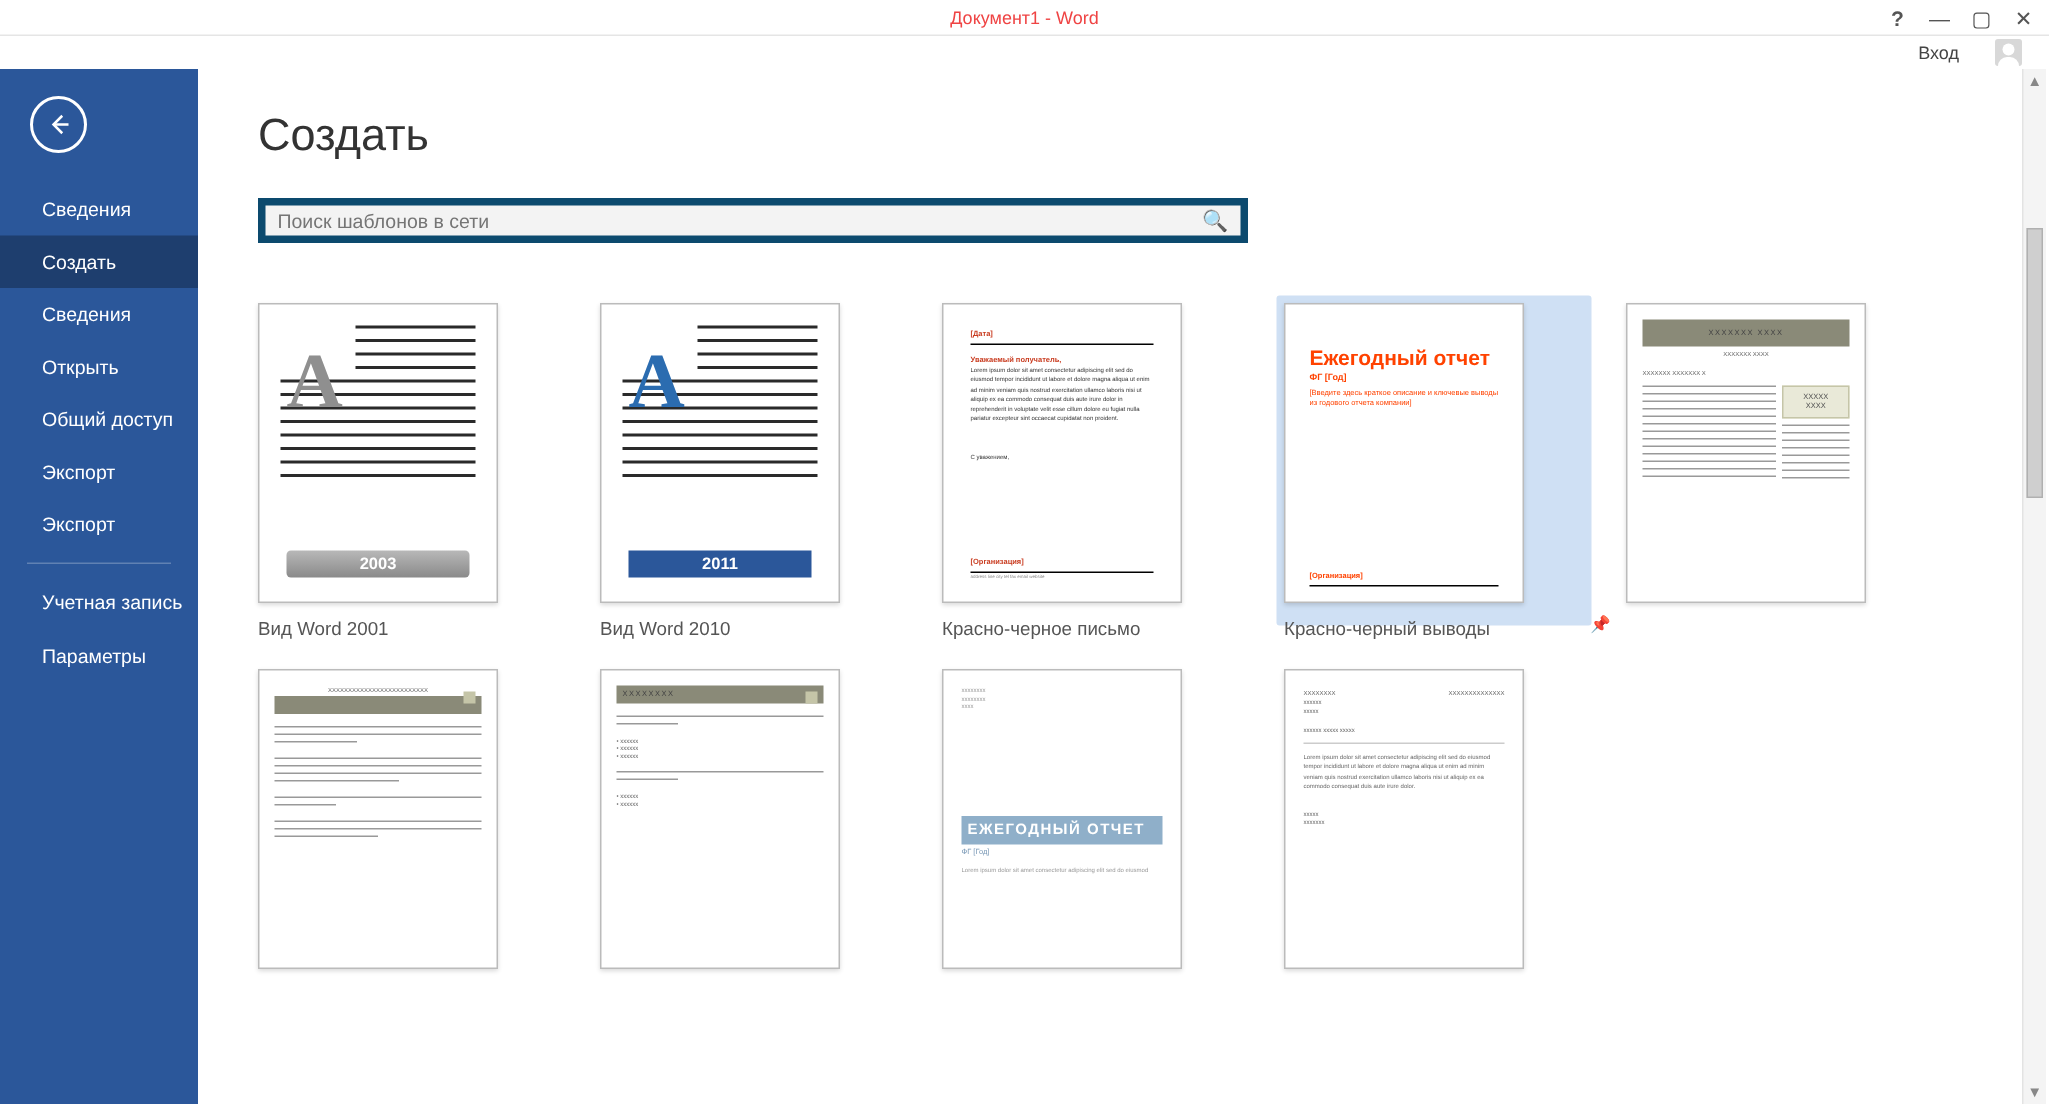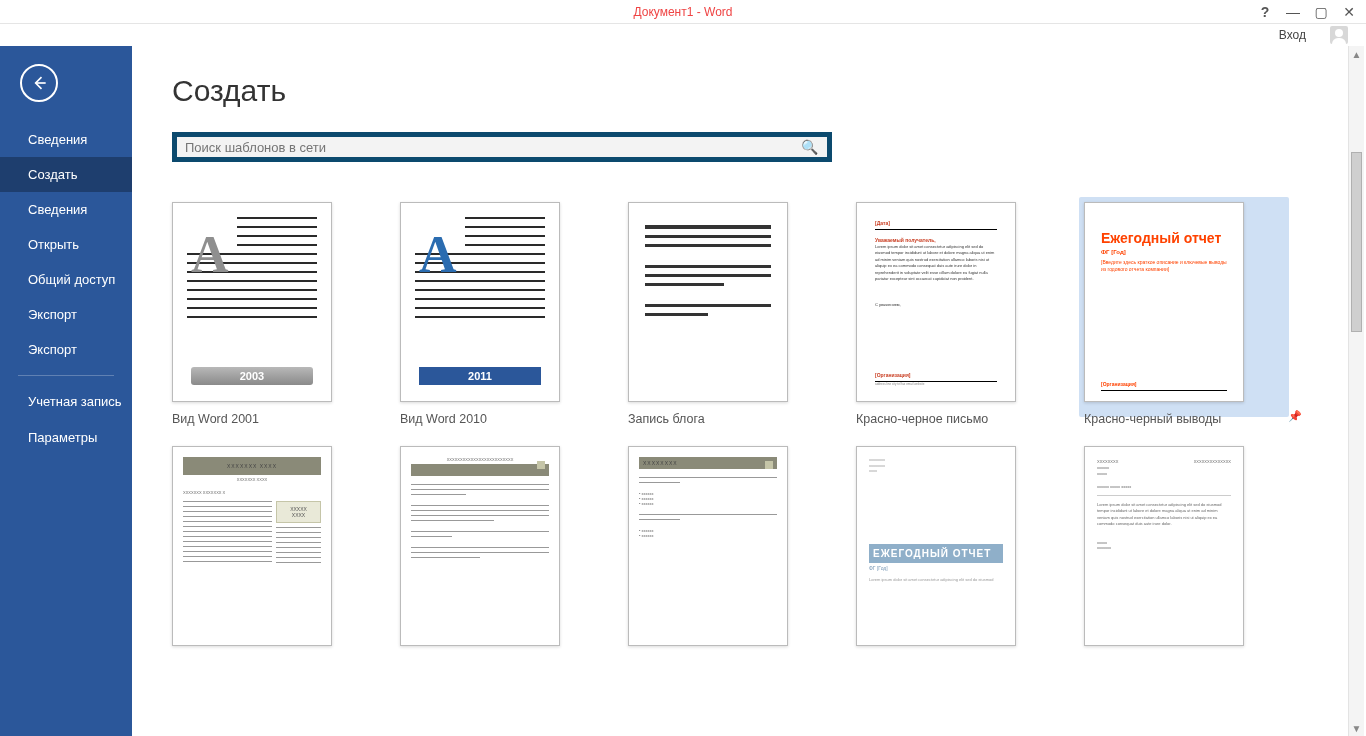--- a/index.html
+++ b/index.html
@@ -167,35 +167,20 @@
                 <div class="ln"></div>
                 <div class="ln"></div>
                 <div class="ln"></div>
               </div>
           <div class="yearbar y10">2011</div>
         </div>
           </div>
         <div class="tlabel">Вид Word 2010</div>
       </div>
 
-      <div class="tile">
-        <div class="thumb-wrap">
-            <div class="thumb blog">
-          <div class="bln t"></div>
-              <div class="bln"></div>
-              <div class="bln"></div>
-          <div class="bln sp"></div>
-              <div class="bln"></div>
-              <div class="bln" style="width:50%"></div>
-          <div class="bln sp"></div>
-              <div class="bln" style="width:40%"></div>
-        </div>
-          </div>
-        <div class="tlabel">Запись блога</div>
-      </div>
 
       <div class="tile">
         <div class="thumb-wrap">
             <div class="thumb letter">
           <div class="red">[Дата]</div>
           <div style="height:1px;background:#000;margin:2px 0 6px 0"></div>
           <div class="red">Уважаемый получатель,</div>
           <div>Lorem ipsum dolor sit amet consectetur adipiscing elit sed do eiusmod tempor incididunt ut labore et dolore magna aliqua ut enim ad minim veniam quis nostrud exercitation ullamco laboris nisi ut aliquip ex ea commodo consequat duis aute irure dolor in reprehenderit in voluptate velit esse cillum dolore eu fugiat nulla pariatur excepteur sint occaecat cupidatat non proident.</div>
           <div style="margin-top:20px">С уважением,</div>
           <div style="position:absolute;bottom:14px;left:18px;right:18px">

